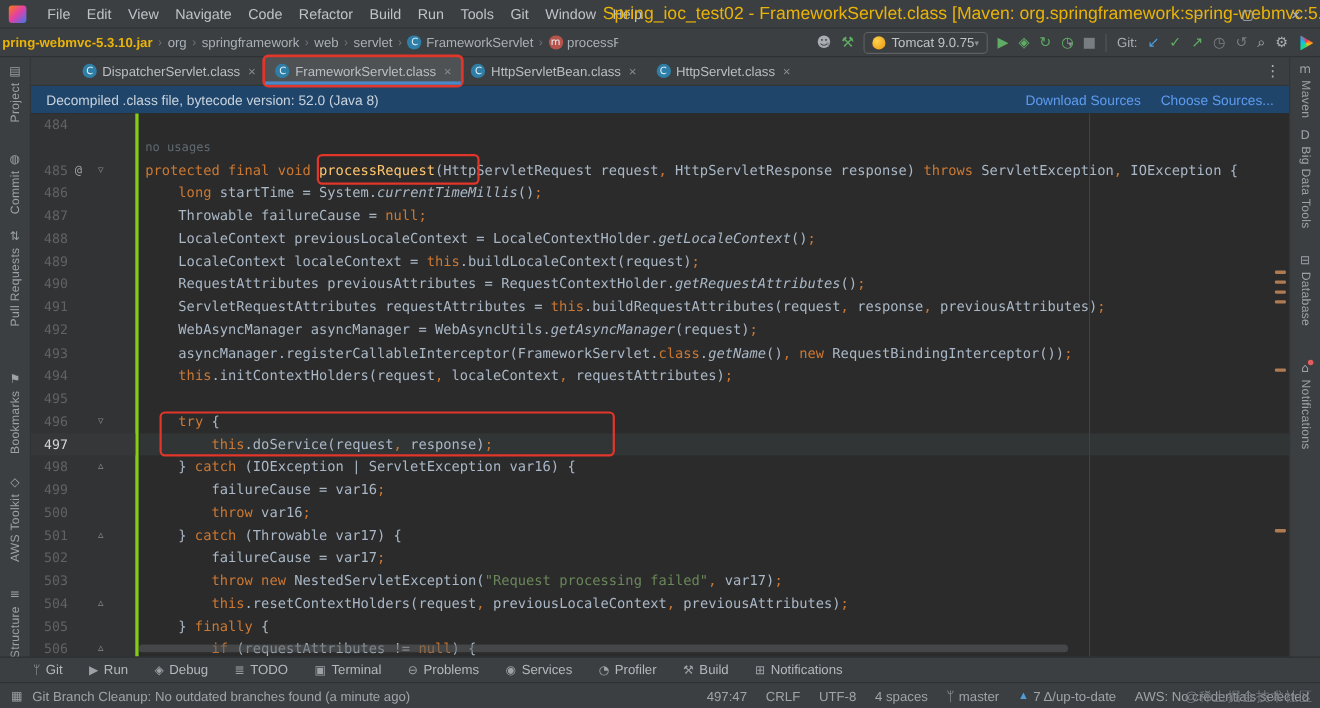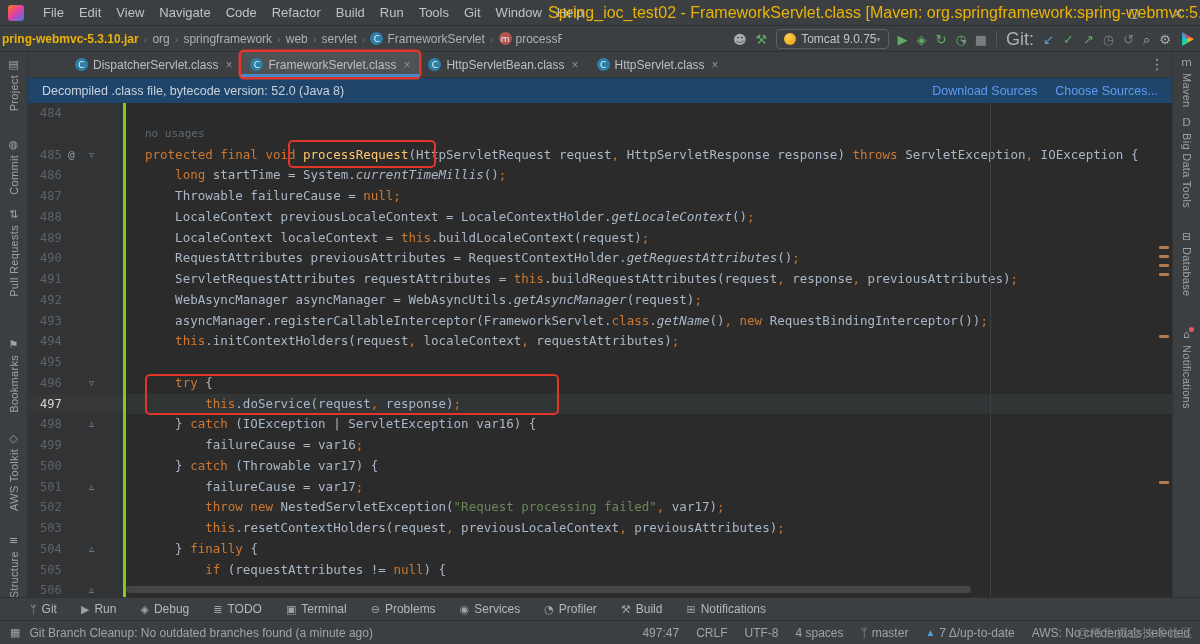--- a/index.html
+++ b/index.html
@@ -27,21 +27,21 @@
 .mini-icon.method{background:#b5544d}
 .tool-right{position:absolute;right:6px;top:0;height:26px;display:flex;align-items:center;gap:9px}
 .ticn{font-size:13px;color:#a9aeb3;font-family:"DejaVu Sans",sans-serif;line-height:1}
 .ticn.green{color:#5fad65}
 .ticn.blue{color:#4d9ddb}
 .ticn.dim{color:#787d81}
 .dd{font-size:8px;color:#8a8f93;margin-left:-5px}
 .combo{display:flex;align-items:center;gap:5px;border:1px solid #5e6163;border-radius:4px;height:20px;padding:0 7px;font-size:12px;color:#bfc3c7}
 .tomcat-dot{width:12px;height:12px;border-radius:50%;background:radial-gradient(circle at 35% 35%,#ffd34d,#e8930c);flex:none}
 .vsep{width:1px;height:16px;background:#54575a}
-.git-label{font-size:18px;color:#a9aeb3}
+.git-label{font-size:12px;color:#a9aeb3}
 .rainbow{width:14px;height:14px;border-radius:3px;background:conic-gradient(from 200deg,#21d789,#07c3f2,#fe2857,#fdb60d,#21d789);clip-path:polygon(15% 0,100% 50%,15% 100%)}
 
 
 .workspace{position:absolute;top:52px;left:0;right:0;bottom:47px;display:flex}
 .stripe{width:28px;background:#3c3f41;position:relative;flex:none}
 .stripe.left{border-right:1px solid #323537}
 .stripe.right{border-left:1px solid #323537}
 .stripe-item{position:absolute;left:0;width:27px;display:flex;flex-direction:column;align-items:center;gap:4px;color:#9da2a6;font-size:11px}
 .stripe-glyph{font-size:11px;color:#9da2a6;font-family:"DejaVu Sans",sans-serif;position:relative}
 .stripe-glyph.badge::after{content:"";position:absolute;top:-1px;right:-4px;width:5px;height:5px;border-radius:50%;background:#e35d5d}
@@ -66,21 +66,21 @@
 
 
 .editor{flex:1;position:relative;background:#2b2b2b;overflow:hidden}
 .gutter{position:absolute;left:0;top:0;bottom:0;width:98px;background:#313335;border-right:3px solid #84cc16}
 .g-row{position:relative;height:20.75px;line-height:20.75px;padding-left:12px;font-family:"DejaVu Sans Mono",monospace;font-size:12px;color:#606366}
 .g-row.cur{background:#353739;color:#d6d6d6}
 .g-at{position:absolute;left:40px;top:0;color:#9da2a6;font-size:11px;font-family:"DejaVu Sans Mono",monospace}
 .g-fold{position:absolute;left:61px;top:0;color:#83888c;font-size:10px;font-family:"DejaVu Sans",sans-serif}
 .fold-line{position:absolute;left:67px;width:1px;background:#5a5d5f;z-index:0}
 .code-col{position:absolute;left:99px;top:0;right:0;bottom:0}
-.code-row{height:20.75px;line-height:20.75px;white-space:pre;font-family:"DejaVu Sans Mono",monospace;font-size:12.5px;padding-left:18px;color:#a9b7c6}
+.code-row{height:20.75px;line-height:20.75px;white-space:pre;font-family:"DejaVu Sans Mono",monospace;font-size:12.5px;padding-left:5px;color:#a9b7c6}
 .code-row.cur{background:#323535}
 .code-row.inlay{color:#5f6a72;font-size:11px;font-family:"DejaVu Sans Mono",monospace}
 .k{color:#cc7832}
 .d{color:#a9b7c6}
 .m{color:#ffc66d}
 .i{color:#a9b7c6;font-style:italic}
 .s{color:#6a8759}
 .guide{position:absolute;top:0;bottom:0;width:1px;background:#3f4244}
 .hscroll{position:absolute;height:7px;border-radius:4px;background:#5a5d5f;opacity:.55}
 .stripe-mark{position:absolute;width:10px;height:3px;background:#b07b50;border-radius:1px}
@@ -292,20 +292,21 @@
             <div class="code-row"><span class="d">    RequestAttributes previousAttributes = RequestContextHolder.</span><span class="i">getRequestAttributes</span><span class="d">()</span><span class="k">;</span></div>
             <div class="code-row"><span class="d">    ServletRequestAttributes requestAttributes = </span><span class="k">this</span><span class="d">.buildRequestAttributes(request</span><span class="k">,</span><span class="d"> response</span><span class="k">,</span><span class="d"> previousAttributes)</span><span class="k">;</span></div>
             <div class="code-row"><span class="d">    WebAsyncManager asyncManager = WebAsyncUtils.</span><span class="i">getAsyncManager</span><span class="d">(request)</span><span class="k">;</span></div>
             <div class="code-row"><span class="d">    asyncManager.registerCallableInterceptor(FrameworkServlet.</span><span class="k">class</span><span class="d">.</span><span class="i">getName</span><span class="d">()</span><span class="k">, new </span><span class="d">RequestBindingInterceptor())</span><span class="k">;</span></div>
             <div class="code-row"><span class="d">    </span><span class="k">this</span><span class="d">.initContextHolders(request</span><span class="k">,</span><span class="d"> localeContext</span><span class="k">,</span><span class="d"> requestAttributes)</span><span class="k">;</span></div>
             <div class="code-row"></div>
             <div class="code-row"><span class="d">    </span><span class="k">try </span><span class="d">{</span></div>
             <div class="code-row cur"><span class="d">        </span><span class="k">this</span><span class="d">.doService(request</span><span class="k">,</span><span class="d"> response)</span><span class="k">;</span></div>
             <div class="code-row"><span class="d">    } </span><span class="k">catch </span><span class="d">(IOException | ServletException var16) {</span></div>
             <div class="code-row"><span class="d">        failureCause = var16</span><span class="k">;</span></div>
+            <div class="code-row"><span class="d">        </span><span class="k">throw </span><span class="d">var16</span><span class="k">;</span></div>
             <div class="code-row"><span class="d">    } </span><span class="k">catch </span><span class="d">(Throwable var17) {</span></div>
             <div class="code-row"><span class="d">        failureCause = var17</span><span class="k">;</span></div>
             <div class="code-row"><span class="d">        </span><span class="k">throw new </span><span class="d">NestedServletException(</span><span class="s">"Request processing failed"</span><span class="k">,</span><span class="d"> var17)</span><span class="k">;</span></div>
             <div class="code-row"><span class="d">        </span><span class="k">this</span><span class="d">.resetContextHolders(request</span><span class="k">,</span><span class="d"> previousLocaleContext</span><span class="k">,</span><span class="d"> previousAttributes)</span><span class="k">;</span></div>
             <div class="code-row"><span class="d">    } </span><span class="k">finally </span><span class="d">{</span></div>
             <div class="code-row"><span class="d">        </span><span class="k">if </span><span class="d">(requestAttributes != </span><span class="k">null</span><span class="d">) {</span></div>
           </div>
         <div class="guide" style="left:962px"></div>
         <div class="stripe-mark" style="right:3px;top:143px"></div>
         <div class="stripe-mark" style="right:3px;top:152px"></div>

